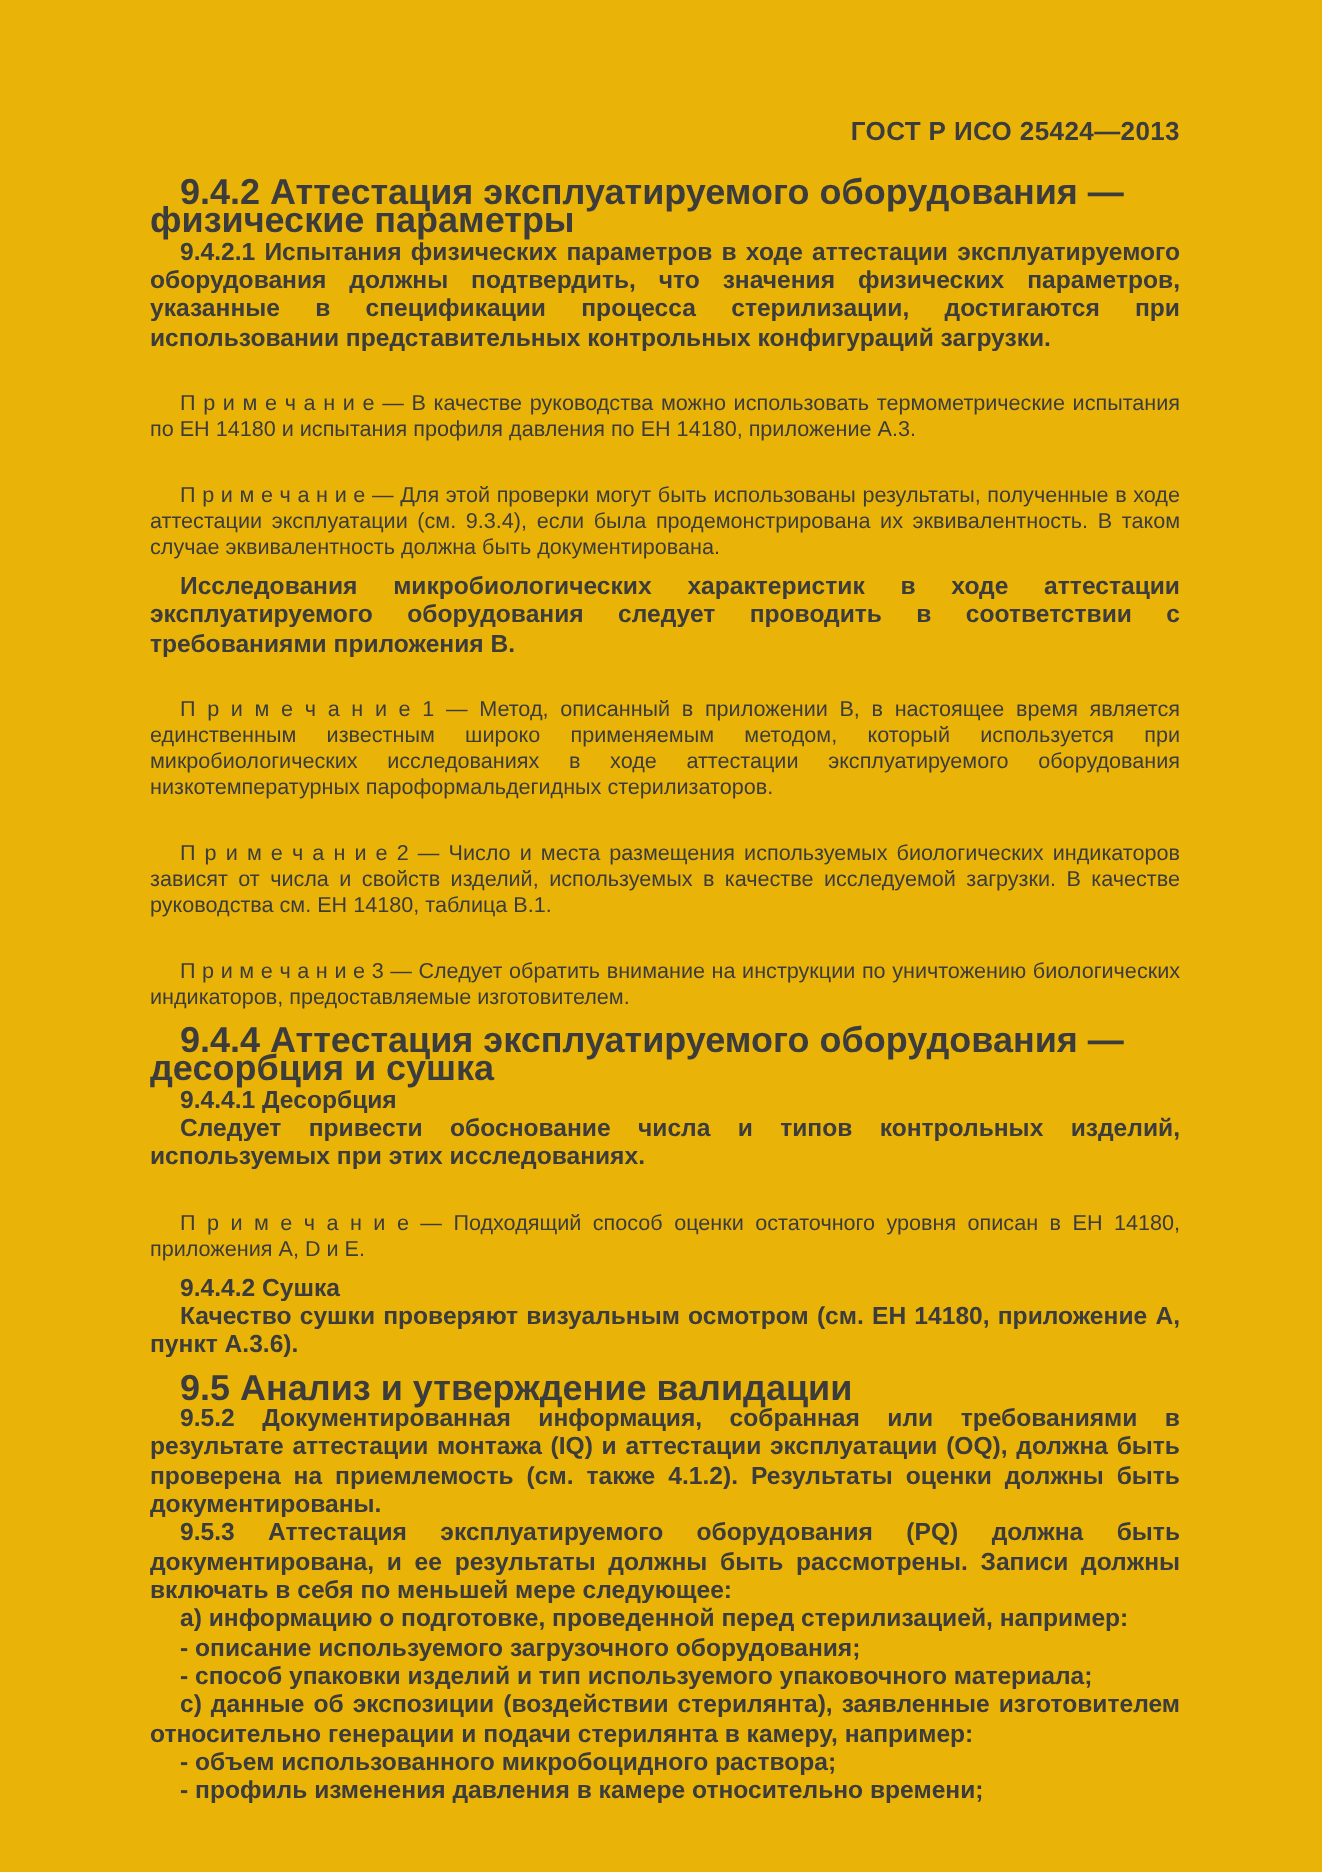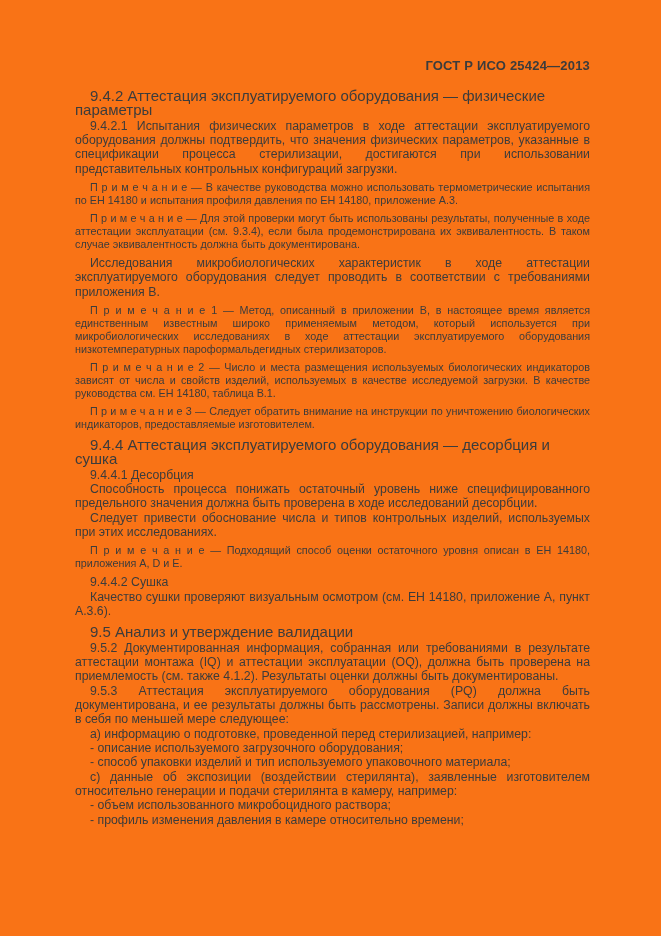--- a/index.html
+++ b/index.html
@@ -13,71 +13,71 @@
     overflow: hidden;
     font-family: "Liberation Sans", sans-serif;
     color: #3c3c3c;
     -webkit-font-smoothing: antialiased;
   }
   .page {
     box-sizing: border-box;
     width: 661px;
     height: 936px;
     padding: 58px 71px 0 75px;
-    background: #f97316;
+    background: #eab308;
   }
   .doc-header {
     text-align: right;
     font-weight: bold;
     font-size: 13px;
     line-height: 15px;
     margin-bottom: 16px;
     letter-spacing: 0.2px;
   }
   .h {
-    font-weight: normal;
-    font-size: 15px;
+    font-weight: bold;
+    font-size: 18px;
     line-height: 14.3px;
     text-indent: 15px;
     margin: 7px 0 1px 0;
   }
   .p {
     font-size: 12.3px;
     line-height: 14.35px;
     text-align: justify;
     text-indent: 15px;
     margin: 0;
+    font-weight: bold;
   }
   .note {
     font-size: 10.8px;
     line-height: 13px;
     text-align: justify;
     text-indent: 15px;
-    margin: 5px 0 5px 0;
+    margin: 20px 0 5px 0;
   }
 </style>
 </head>
 <body>
 
 <div class="page">
   <div class="doc-header">ГОСТ Р ИСО 25424—2013</div>
 
   <div class="h">9.4.2  Аттестация эксплуатируемого оборудования — физические параметры</div>
   <div class="p">9.4.2.1  Испытания физических параметров в ходе аттестации эксплуатируемого оборудования должны подтвердить, что значения физических параметров, указанные в спецификации процесса стерилизации, достигаются при использовании представительных контрольных конфигураций загрузки.</div>
   <div class="note">П р и м е ч а н и е — В качестве руководства можно использовать термометрические испытания по ЕН 14180 и испытания профиля давления по ЕН 14180, приложение А.3.</div>
   <div class="note">П р и м е ч а н и е — Для этой проверки могут быть использованы результаты, полученные в ходе аттестации эксплуатации (см. 9.3.4), если была продемонстрирована их эквивалентность. В таком случае эквивалентность должна быть документирована.</div>
 
   <div class="p">Исследования микробиологических характеристик в ходе аттестации эксплуатируемого оборудования следует проводить в соответствии с требованиями приложения В.</div>
   <div class="note">П р и м е ч а н и е  1 — Метод, описанный в приложении В, в настоящее время является единственным известным широко применяемым методом, который используется при микробиологических исследованиях в ходе аттестации эксплуатируемого оборудования низкотемпературных пароформальдегидных стерилизаторов.</div>
   <div class="note">П р и м е ч а н и е  2 — Число и места размещения используемых биологических индикаторов зависят от числа и свойств изделий, используемых в качестве исследуемой загрузки. В качестве руководства см. ЕН 14180, таблица В.1.</div>
   <div class="note">П р и м е ч а н и е  3 — Следует обратить внимание на инструкции по уничтожению биологических индикаторов, предоставляемые изготовителем.</div>
 
   <div class="h">9.4.4  Аттестация эксплуатируемого оборудования — десорбция и сушка</div>
   <div class="p">9.4.4.1  Десорбция</div>
-  <div class="p">Способность процесса понижать остаточный уровень ниже специфицированного предельного значения должна быть проверена в ходе исследований десорбции.</div>
   <div class="p">Следует привести обоснование числа и типов контрольных изделий, используемых при этих исследованиях.</div>
   <div class="note">П р и м е ч а н и е — Подходящий способ оценки остаточного уровня описан в ЕН 14180, приложения А, D и Е.</div>
   <div class="p">9.4.4.2  Сушка</div>
   <div class="p">Качество сушки проверяют визуальным осмотром (см. ЕН 14180, приложение А, пункт А.3.6).</div>
 
   <div class="h">9.5  Анализ и утверждение валидации</div>
   <div class="p">9.5.2  Документированная информация, собранная или требованиями в результате аттестации монтажа (IQ) и аттестации эксплуатации (OQ), должна быть проверена на приемлемость (см. также 4.1.2). Результаты оценки должны быть документированы.</div>
   <div class="p">9.5.3  Аттестация эксплуатируемого оборудования (PQ) должна быть документирована, и ее результаты должны быть рассмотрены. Записи должны включать в себя по меньшей мере следующее:</div>
   <div class="p">a)  информацию о подготовке, проведенной перед стерилизацией, например:</div>
   <div class="p">-  описание используемого загрузочного оборудования;</div>

